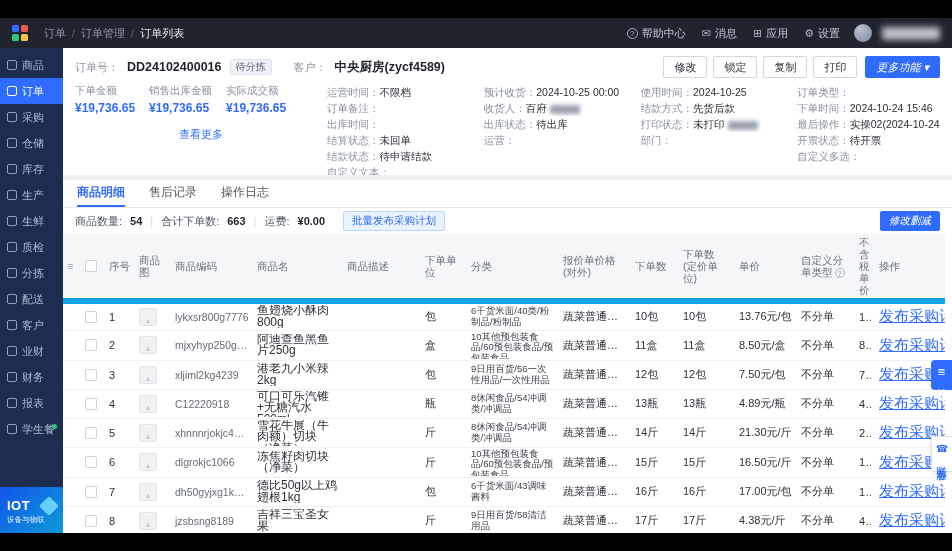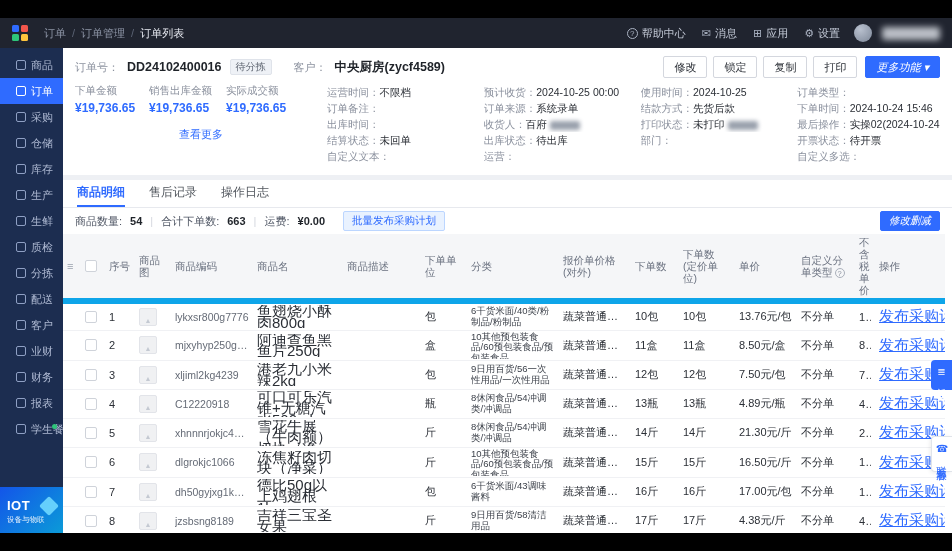--- a/index.html
+++ b/index.html
@@ -22,21 +22,21 @@
   .nav-right { margin-left:auto; display:flex; align-items:center; gap:16px; color:#c3c9d6; font-size:11px; }
   .nav-item { display:flex; align-items:center; gap:4px; cursor:pointer; }
   .nav-ic { font-size:11px; color:#aab2c2; }
   .avatar { width:18px; height:18px; border-radius:50%; background:radial-gradient(circle at 35% 30%,#b9c1cf,#7d8798); margin-left:4px; cursor:pointer; }
   .username-blur { width:58px; height:13px; border-radius:2px; background:#d7dbe2; filter:blur(3px); opacity:.85; }
 
   
   .app-body { flex:1; display:flex; min-height:0; }
   .sidebar { width:63px; background:#1c2d50; display:flex; flex-direction:column; flex:0 0 63px; }
   .side-list { flex:1; overflow:hidden; padding-top:4px; }
-  .side-item { height:26px; display:flex; align-items:center; gap:5px; padding:0 16px; font-size:11px; color:#aeb9d2; cursor:pointer; position:relative; }
+  .side-item { height:26px; display:flex; align-items:center; gap:5px; padding:0 7px; font-size:11px; color:#aeb9d2; cursor:pointer; position:relative; }
   .side-item.active { background:#2f6bff; color:#fff; }
   .side-ic { width:10px; height:10px; border:1.5px solid #8fa0c4; border-radius:2px; flex:0 0 10px; }
   .side-item.active .side-ic { border-color:#fff; }
   .side-lb { white-space:nowrap; }
   .side-badge { width:5px; height:5px; border-radius:50%; background:#2ec57a; position:absolute; right:6px; top:8px; }
   .iot { height:46px; background:linear-gradient(135deg,#1355e9,#0b9bd8); color:#fff; padding:11px 7px; position:relative; cursor:pointer; flex:0 0 46px; }
   .iot-title { font-size:13px; font-weight:bold; letter-spacing:.5px; }
   .iot-sub { font-size:7.5px; opacity:.9; margin-top:2px; }
   .iot-cube { position:absolute; right:7px; top:12px; width:14px; height:14px; background:#6fd8ff; transform:rotate(45deg); border-radius:2px; opacity:.9; }
 
@@ -75,21 +75,21 @@
   .tsummary b { color:#1f2329; }
   .vbar { color:#d4d7de; }
   .btn-sm { height:20px; padding:0 8px; font-size:10.5px; }
   .push-right { margin-left:auto; }
 
   .grid-wrap { flex:1; overflow:hidden; }
   table { width:882px; border-collapse:collapse; table-layout:fixed; font-size:11px; }
   thead th { background:#f5f6f8; color:#6b7280; font-weight:normal; font-size:10.5px; line-height:12px; height:38px; padding:2px 4px; text-align:left; border-bottom:6px solid #0ea5e9; overflow:hidden; }
   tbody td { height:29px; padding:1px 4px; border-bottom:1px solid #f0f1f4; color:#2b2f36; vertical-align:middle; overflow:hidden; }
   td .c { max-height:26px; overflow:hidden; white-space:nowrap; text-overflow:ellipsis; }
-  td .c.wrap { white-space:normal; line-height:11.5px; font-size:15px; }
+  td .c.wrap { white-space:normal; line-height:11.5px; font-size:12px; }
   td .c.cat { white-space:normal; font-size:9.5px; line-height:10.5px; color:#3a3f48; max-height:27px; }
   .code { color:#656b76; font-size:10.5px; }
   .checkbox { width:12px; height:12px; border:1px solid #cfd3da; border-radius:2px; background:#fff; cursor:pointer; }
   .drag-ic { color:#9aa1ad; font-size:11px; }
   .img-ph { display:inline-flex; width:18px; height:18px; background:#f0f1f3; border:1px solid #e2e4e9; border-radius:2px; align-items:flex-end; justify-content:center; color:#c4c9d2; font-size:7px; line-height:9px; }
   .link { color:#2f6bff; cursor:pointer; white-space:nowrap; font-size:15px;text-decoration:underline; }
   .qmark { display:inline-block; width:10px; height:10px; line-height:9px; text-align:center; border:1px solid #aab0bb; border-radius:50%; font-size:7.5px; color:#8b919e; margin-left:2px; }
   .help-circle { display:inline-block; width:11px; height:11px; line-height:10px; text-align:center; border:1px solid #aab2c2; border-radius:50%; font-size:8px; }
 
   
@@ -249,25 +249,25 @@
                 </div>
               </div>
             <div class="view-more">查看更多</div>
           </div>
           <div class="info-cols" id="info-cols">
               <div class="info-col">
                 <div class="info-row"><span class="f-label">运营时间：</span><span class="f-value">不限档</span></div>
                 <div class="info-row"><span class="f-label">订单备注：</span><span class="f-value"></span></div>
                 <div class="info-row"><span class="f-label">出库时间：</span><span class="f-value"></span></div>
                 <div class="info-row"><span class="f-label">结算状态：</span><span class="f-value">未回单</span></div>
+                <div class="info-row"><span class="f-label">结款状态：</span><span class="f-value">待申请结款</span></div>
                 <div class="info-row"><span class="f-label">自定义文本：</span><span class="f-value"></span></div>
               </div>
               <div class="info-col">
                 <div class="info-row"><span class="f-label">预计收货：</span><span class="f-value">2024-10-25 00:00</span></div>
-                <div class="info-row"><span class="f-label">订单来源：</span><span class="f-value">系统录单</span></div>
                 <div class="info-row"><span class="f-label">收货人：</span><span class="f-value">百府</span><span class="blur-chip"></span></div>
                 <div class="info-row"><span class="f-label">出库状态：</span><span class="f-value">待出库</span></div>
                 <div class="info-row"><span class="f-label">运营：</span><span class="f-value"></span></div>
               </div>
               <div class="info-col">
                 <div class="info-row"><span class="f-label">使用时间：</span><span class="f-value">2024-10-25</span></div>
                 <div class="info-row"><span class="f-label">结款方式：</span><span class="f-value">先货后款</span></div>
                 <div class="info-row"><span class="f-label">打印状态：</span><span class="f-value">未打印</span><span class="blur-chip"></span></div>
                 <div class="info-row"><span class="f-label">部门：</span><span class="f-value"></span></div>
               </div>

